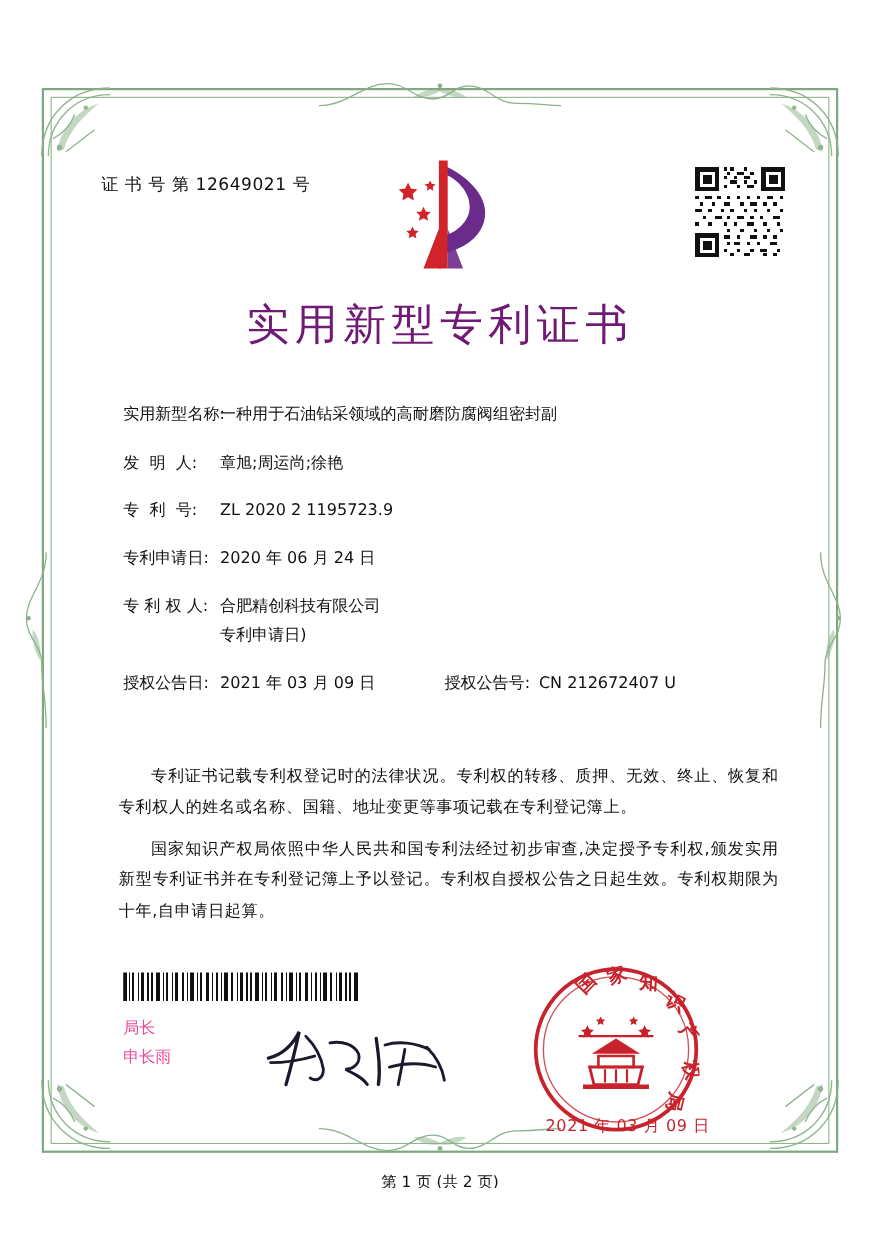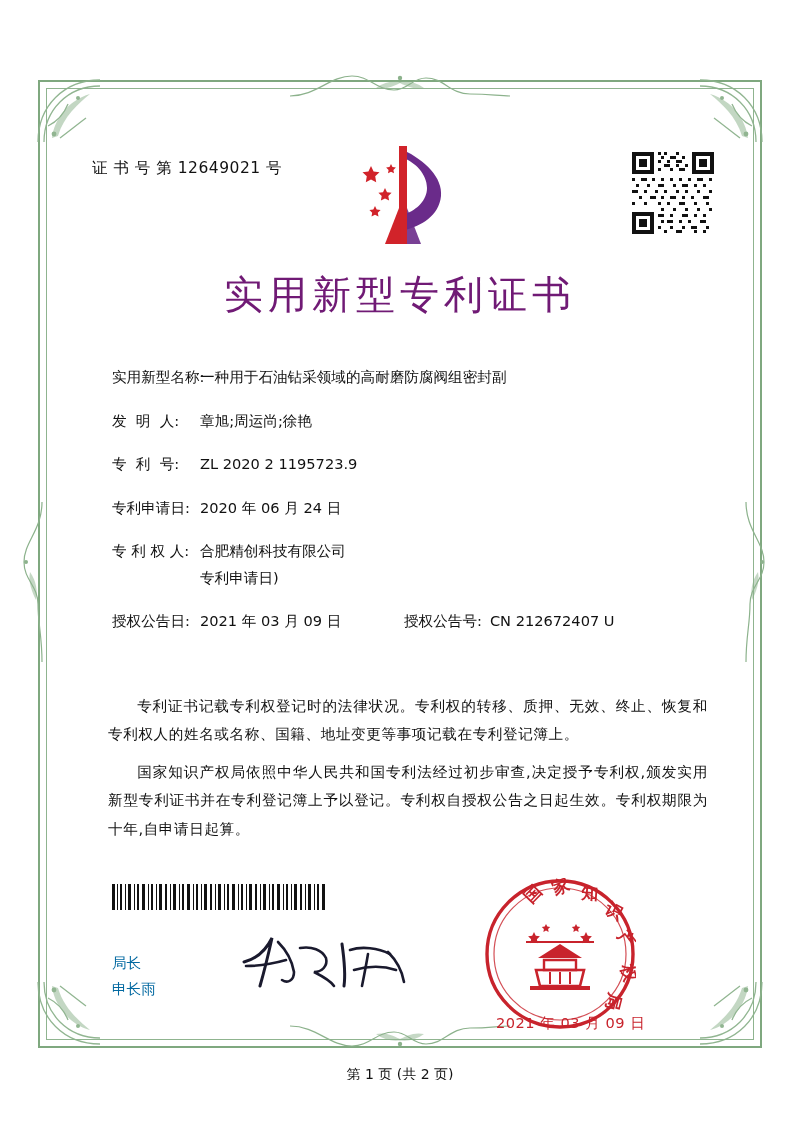--- a/index.html
+++ b/index.html
@@ -166,24 +166,24 @@
     left: 112px;
     top: 852px;
     width: 215px;
     height: 26px;
   }
 
   
   .sign-label {
     position: absolute;
     left: 112px;
-    top: 918px;
+    top: 890px;
     font-size: 14.6px;
     line-height: 1.75;
-    color: #0369a1;
+    color: #ec4899;
   }
   .signature {
     position: absolute;
     left: 238px;
     top: 900px;
     width: 180px;
     height: 60px;
   }
 
   

